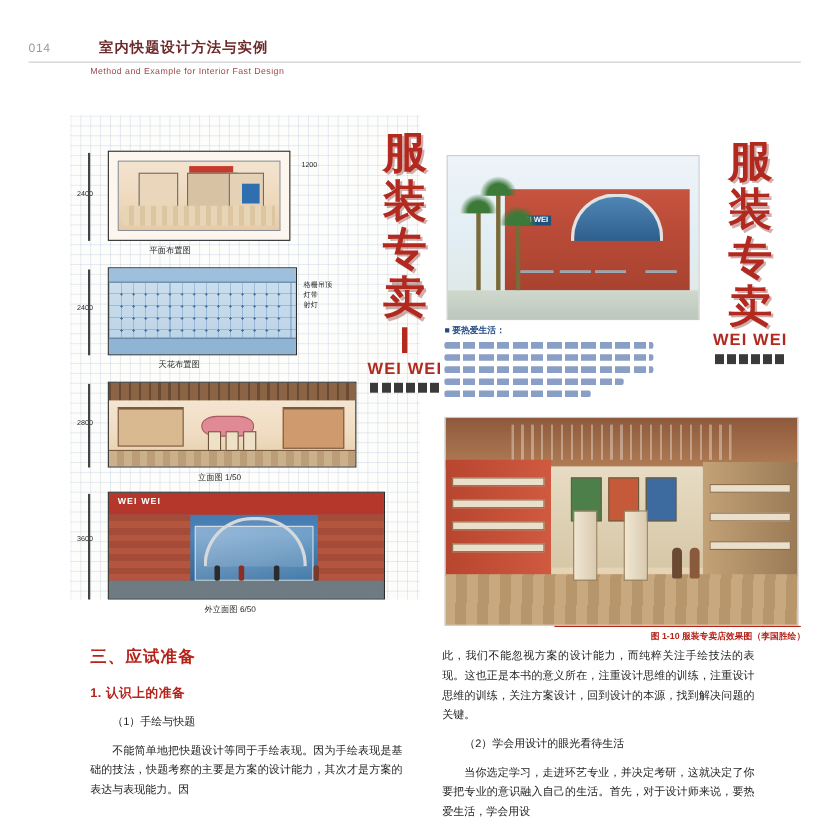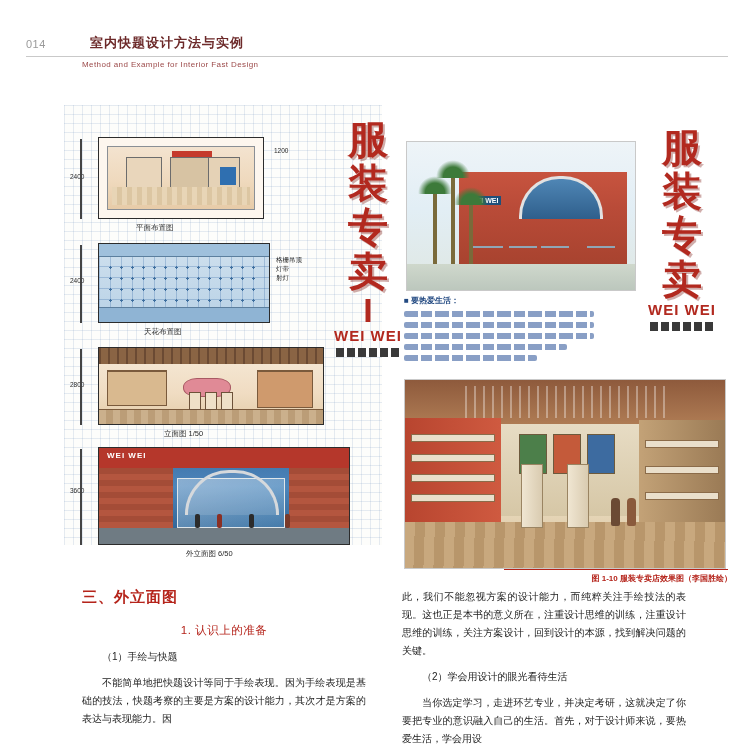--- a/index.html
+++ b/index.html
@@ -391,23 +391,22 @@
     margin: 0 0 16px 0;
     font-size: 15px;
     color: #b5241b;
     font-weight: bold;
     letter-spacing: 1px;
   }
   h3.sub-title {
     margin: 0 0 10px 0;
     font-size: 11.5px;
     color: #b5241b;
-    font-weight: normal;
+    font-weight: bold;
     letter-spacing: 0.5px;
-    text-align: center;
   }
   p.para {
     margin: 0 0 8px 0;
     font-size: 10px;
     line-height: 18px;
     color: #1d1d1d;
     text-align: justify;
   }
   p.indent { text-indent: 20px; }
 </style>
@@ -455,21 +454,21 @@
   <div class="plate elev-box">
     <div class="elev-ceil"></div>
     <div class="elev-shelf"></div>
     <div class="elev-pink"></div>
     <div class="elev-rightshelf"></div>
     <div class="elev-floor"></div>
     <div class="stool" style="left:90px;"></div>
     <div class="stool" style="left:106px;"></div>
     <div class="stool" style="left:122px;"></div>
   </div>
-  <div class="cap" style="left:128px; top:334px;">立面图 1/50</div>
+  <div class="cap" style="left:144px; top:334px;">立面图 1/50</div>
   <div class="cap" style="left:34px; top:286px; font-size:6.5px;">2800</div>
   <div class="cap-line" style="left:44px; top:254px; width:2px; height:76px; background:#444;"></div>
 
   <div class="plate facade-box">
     <div class="facade-red">
       <span class="facade-sign">WEI WEI</span>
     </div>
     <div class="facade-brick-l"></div>
     <div class="facade-brick-r"></div>
     <div class="facade-glass"></div>
@@ -559,21 +558,21 @@
     <div class="int-mannequin" style="left:206px;"></div>
     <div class="int-mannequin" style="left:222px; background:#8a5a3c;"></div>
   </div>
 
   <div class="cap-rule"></div>
   <div class="plate fig-caption">图 1-10 服装专卖店效果图（李国胜绘）</div>
 </div>
 
 <div class="body-wrap">
   <div class="col">
-    <h2 class="section-title">三、外立面图</h2>
+    <h2 class="section-title">三、应试准备</h2>
     <h3 class="sub-title">1. 认识上的准备</h3>
     <p class="para indent">（1）手绘与快题</p>
     <p class="para indent">不能简单地把快题设计等同于手绘表现。因为手绘表现是基础的技法，快题考察的主要是方案的设计能力，其次才是方案的表达与表现能力。因</p>
   </div>
   <div class="col">
     <p class="para">此，我们不能忽视方案的设计能力，而纯粹关注手绘技法的表现。这也正是本书的意义所在，注重设计思维的训练，注重设计思维的训练，关注方案设计，回到设计的本源，找到解决问题的关键。</p>
     <p class="para indent">（2）学会用设计的眼光看待生活</p>
     <p class="para indent">当你选定学习，走进环艺专业，并决定考研，这就决定了你要把专业的意识融入自己的生活。首先，对于设计师来说，要热爱生活，学会用设</p>
   </div>
 </div>

